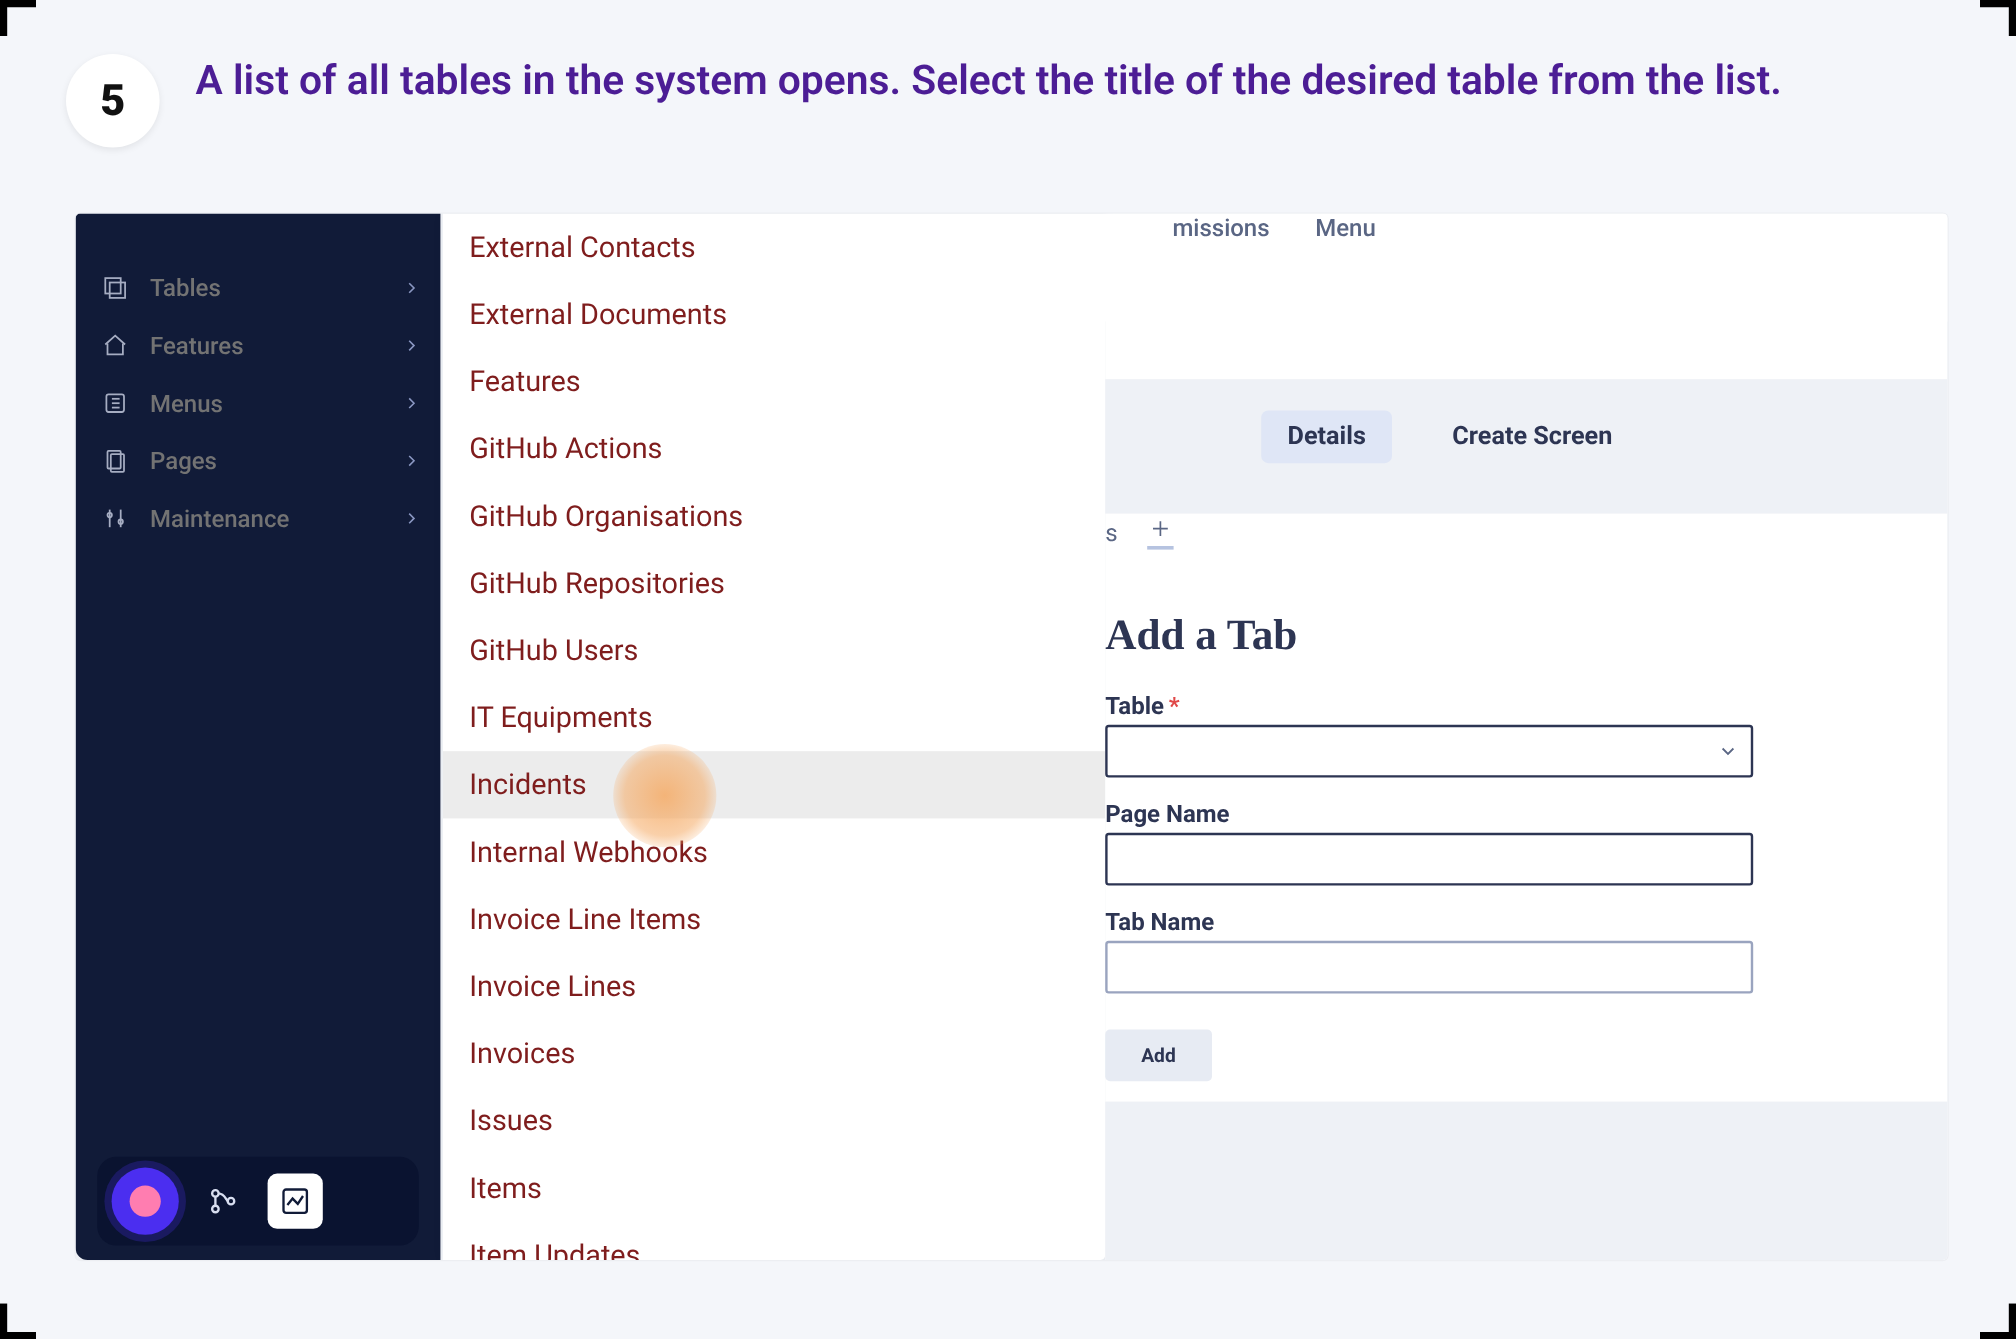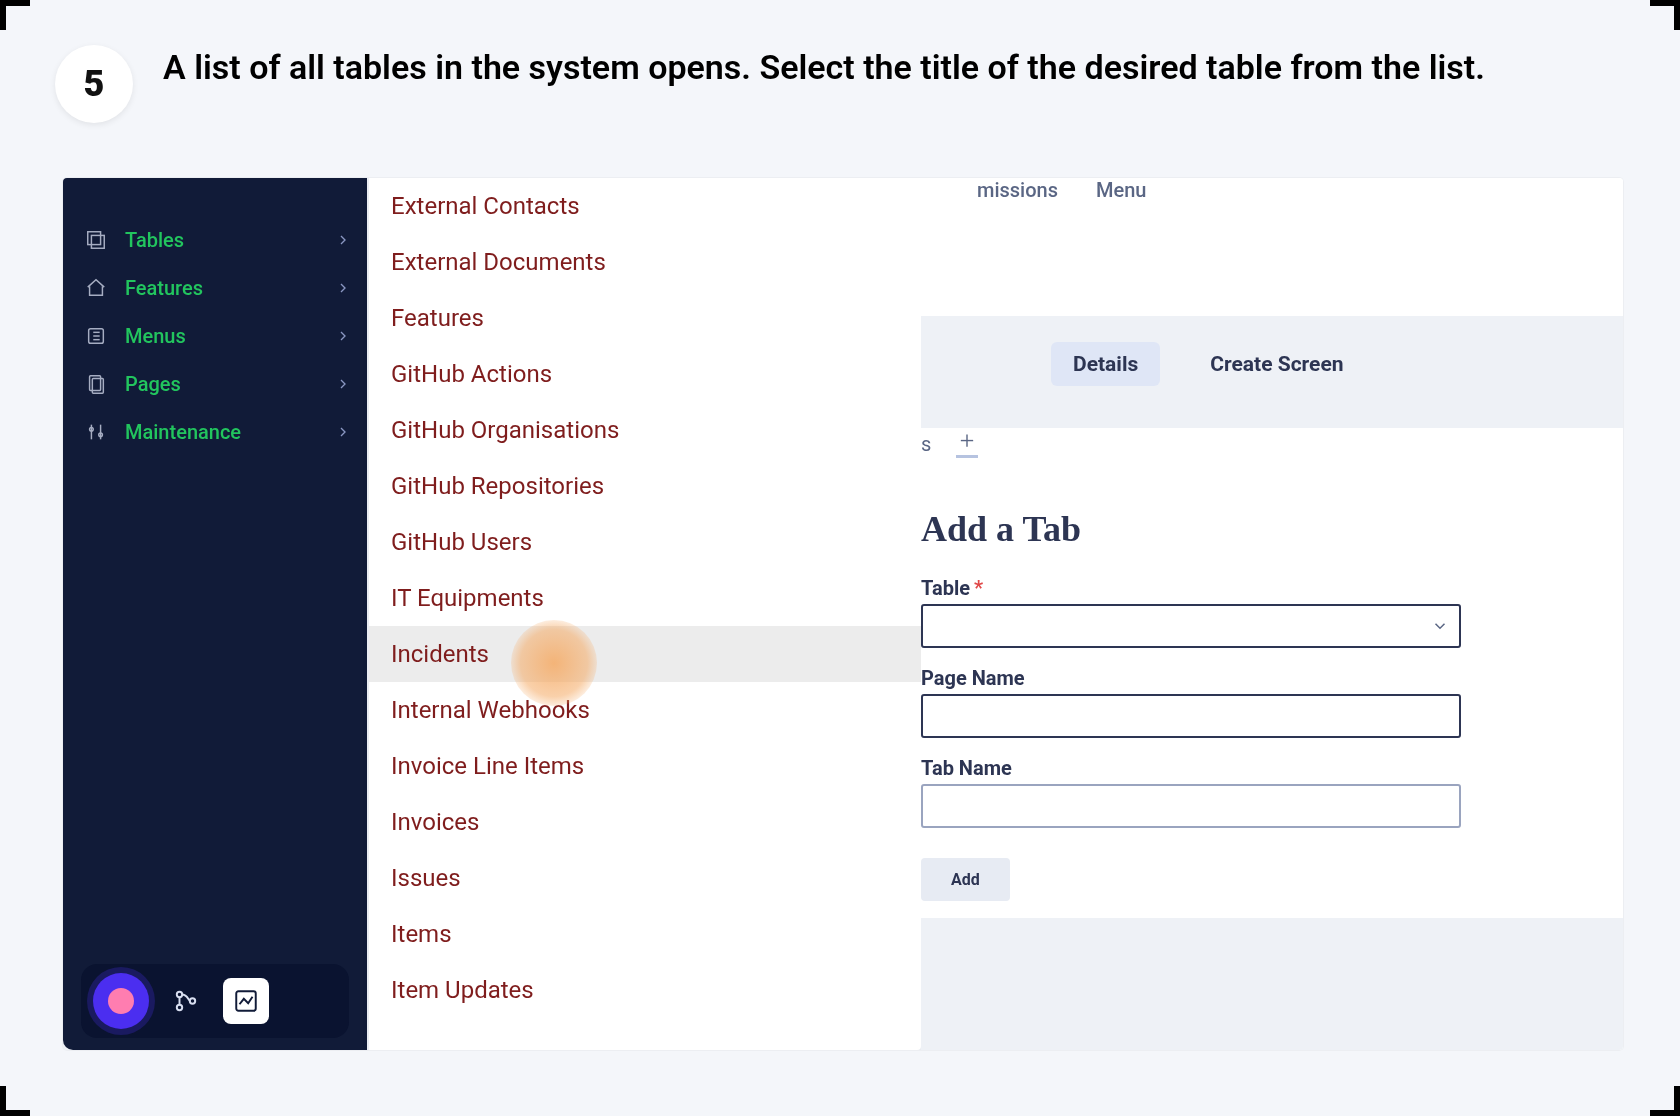--- a/index.html
+++ b/index.html
@@ -47,21 +47,21 @@
     justify-content: center;
     font-weight: 900;
     font-size: 36px;
     color: #111;
     flex: 0 0 auto;
   }
   .instruction-text {
     font-size: 34px;
     line-height: 1.35;
     font-weight: 600;
-    color: #000000;
+    color: #4c1d95;
     max-width: 1420px;
   }
 
   
   .shot {
     position: absolute;
     top: 178px;
     left: 63px;
     width: 1560px;
     height: 872px;
@@ -72,21 +72,21 @@
   }
 
   
   .sidebar {
     position: absolute;
     left: 0;
     top: 0;
     bottom: 0;
     width: 304px;
     background: #111b38;
-    color: #22c55e;
+    color: #737373;
     border-bottom-left-radius: 10px;
     border-top-left-radius: 2px;
   }
   .sb-item {
     display: flex;
     align-items: center;
     padding: 12px 22px;
     font-size: 20px;
     font-weight: 500;
     position: relative;
@@ -430,20 +430,21 @@
       <div class="dd-item">External Documents</div>
       <div class="dd-item">Features</div>
       <div class="dd-item">GitHub Actions</div>
       <div class="dd-item">GitHub Organisations</div>
       <div class="dd-item">GitHub Repositories</div>
       <div class="dd-item">GitHub Users</div>
       <div class="dd-item">IT Equipments</div>
       <div class="dd-item highlight">Incidents</div>
       <div class="dd-item">Internal Webhooks</div>
       <div class="dd-item">Invoice Line Items</div>
+      <div class="dd-item">Invoice Lines</div>
       <div class="dd-item">Invoices</div>
       <div class="dd-item">Issues</div>
       <div class="dd-item">Items</div>
       <div class="dd-item">Item Updates</div>
     </div>
 
   <div class="click-marker" style="left:448px; top:442px;"></div>
 
   <div class="content">
 

